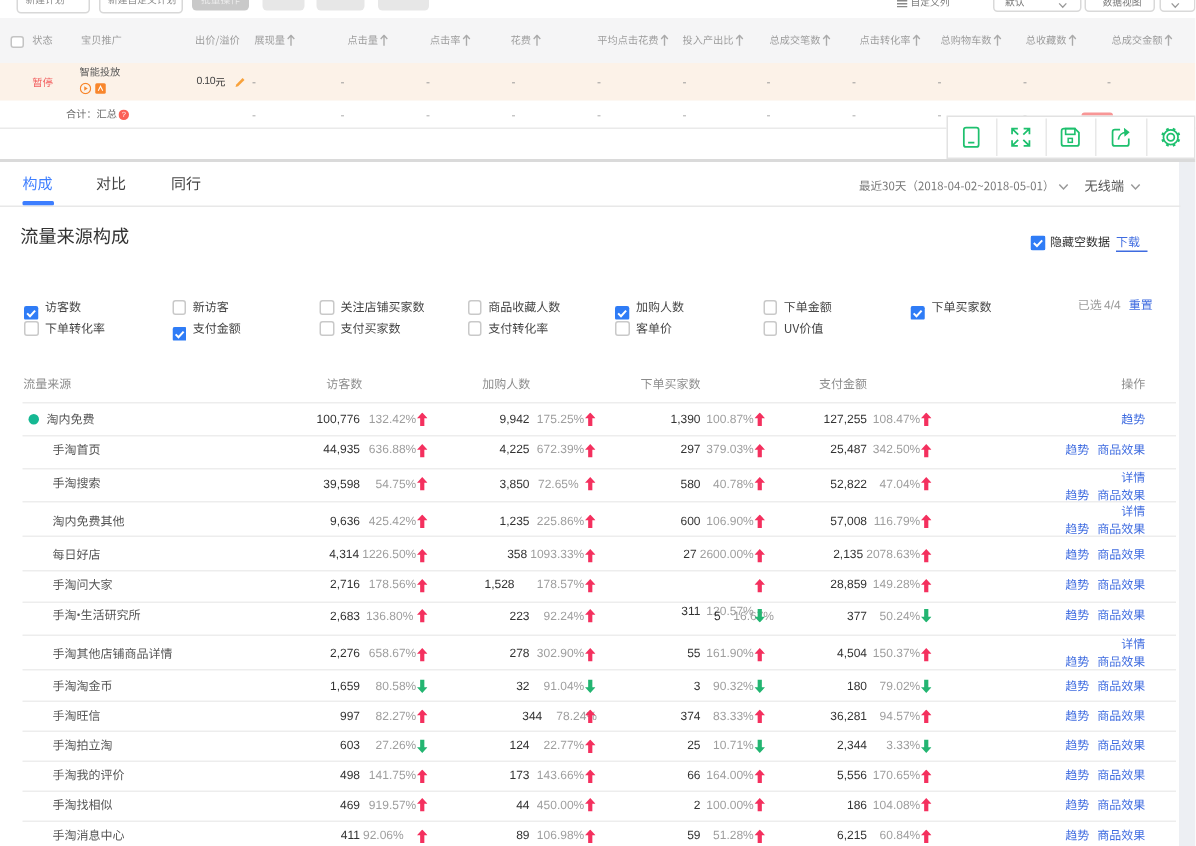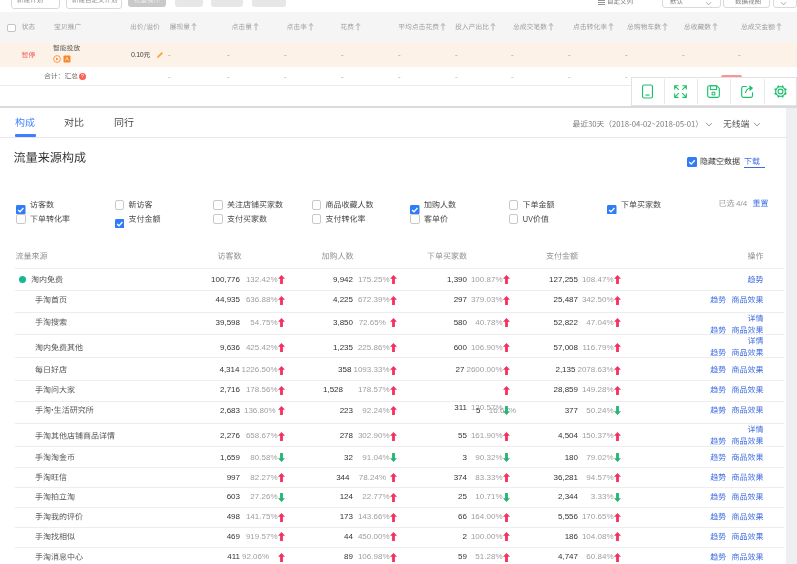--- a/index.html
+++ b/index.html
@@ -335,21 +335,21 @@
       <path d="M3.5 9 L0 5.2 H2.1 V0 H4.9 V5.2 H7 Z" fill="#23b571"></path>
     </svg>
     <div style="position:absolute;right:183.5px;top:452.8px;font-size:8px;line-height:9px;white-space:nowrap;text-align:right"><span style="color:#333">180</span><span style="display:inline-block;min-width:33.5px;margin-left:2px;text-align:right;color:#9e9e9e">79.02%</span></div>
     <svg style="position:absolute;left:613.5px;top:453.1px" width="7" height="9" viewBox="0 0 7 9">
       <path d="M3.5 9 L0 5.2 H2.1 V0 H4.9 V5.2 H7 Z" fill="#23b571"></path>
     </svg>
     <div style="position:absolute;right:519.5px;top:472.7px;font-size:8px;line-height:9px;white-space:nowrap;text-align:right"><span style="color:#333">997</span><span style="display:inline-block;min-width:35.5px;margin-left:2px;text-align:right;color:#9e9e9e">82.27%</span></div>
     <svg style="position:absolute;left:277.5px;top:473.0px" width="7" height="9" viewBox="0 0 7 9">
       <path d="M3.5 0 L7 3.8 H4.9 V9 H2.1 V3.8 H0 Z" fill="#f4305e"></path>
     </svg>
-    <div style="position:absolute;right:411px;top:472.7px;font-size:8px;line-height:9px;white-space:nowrap;text-align:right"><span style="color:#333">344</span><span style="display:inline-block;min-width:34.5px;margin-left:2px;text-align:right;color:#9e9e9e">78.24%</span></div>
+    <div style="position:absolute;right:399px;top:472.7px;font-size:8px;line-height:9px;white-space:nowrap;text-align:right"><span style="color:#333">344</span><span style="display:inline-block;min-width:34.5px;margin-left:2px;text-align:right;color:#9e9e9e">78.24%</span></div>
     <svg style="position:absolute;left:389.5px;top:473.0px" width="7" height="9" viewBox="0 0 7 9">
       <path d="M3.5 0 L7 3.8 H4.9 V9 H2.1 V3.8 H0 Z" fill="#f4305e"></path>
     </svg>
     <div style="position:absolute;right:294.5px;top:472.7px;font-size:8px;line-height:9px;white-space:nowrap;text-align:right"><span style="color:#333">374</span><span style="display:inline-block;min-width:33.5px;margin-left:2px;text-align:right;color:#9e9e9e">83.33%</span></div>
     <svg style="position:absolute;left:502.5px;top:473.0px" width="7" height="9" viewBox="0 0 7 9">
       <path d="M3.5 0 L7 3.8 H4.9 V9 H2.1 V3.8 H0 Z" fill="#f4305e"></path>
     </svg>
     <div style="position:absolute;right:183.5px;top:472.7px;font-size:8px;line-height:9px;white-space:nowrap;text-align:right"><span style="color:#333">36,281</span><span style="display:inline-block;min-width:33.5px;margin-left:2px;text-align:right;color:#9e9e9e">94.57%</span></div>
     <svg style="position:absolute;left:613.5px;top:473.0px" width="7" height="9" viewBox="0 0 7 9">
       <path d="M3.5 0 L7 3.8 H4.9 V9 H2.1 V3.8 H0 Z" fill="#f4305e"></path>
@@ -407,21 +407,21 @@
       <path d="M3.5 0 L7 3.8 H4.9 V9 H2.1 V3.8 H0 Z" fill="#f4305e"></path>
     </svg>
     <div style="position:absolute;right:407.5px;top:552.4px;font-size:8px;line-height:9px;white-space:nowrap;text-align:right"><span style="color:#333">89</span><span style="display:inline-block;min-width:34.5px;margin-left:2px;text-align:right;color:#9e9e9e">106.98%</span></div>
     <svg style="position:absolute;left:389.5px;top:552.7px" width="7" height="9" viewBox="0 0 7 9">
       <path d="M3.5 0 L7 3.8 H4.9 V9 H2.1 V3.8 H0 Z" fill="#f4305e"></path>
     </svg>
     <div style="position:absolute;right:294.5px;top:552.4px;font-size:8px;line-height:9px;white-space:nowrap;text-align:right"><span style="color:#333">59</span><span style="display:inline-block;min-width:33.5px;margin-left:2px;text-align:right;color:#9e9e9e">51.28%</span></div>
     <svg style="position:absolute;left:502.5px;top:552.7px" width="7" height="9" viewBox="0 0 7 9">
       <path d="M3.5 0 L7 3.8 H4.9 V9 H2.1 V3.8 H0 Z" fill="#f4305e"></path>
     </svg>
-    <div style="position:absolute;right:183.5px;top:552.4px;font-size:8px;line-height:9px;white-space:nowrap;text-align:right"><span style="color:#333">4,747</span><span style="display:inline-block;min-width:33.5px;margin-left:2px;text-align:right;color:#9e9e9e">60.84%</span></div>
+    <div style="position:absolute;right:183.5px;top:552.4px;font-size:8px;line-height:9px;white-space:nowrap;text-align:right"><span style="color:#333">6,215</span><span style="display:inline-block;min-width:33.5px;margin-left:2px;text-align:right;color:#9e9e9e">60.84%</span></div>
     <svg style="position:absolute;left:613.5px;top:552.7px" width="7" height="9" viewBox="0 0 7 9">
       <path d="M3.5 0 L7 3.8 H4.9 V9 H2.1 V3.8 H0 Z" fill="#f4305e"></path>
     </svg>
 <svg style="position:absolute;left:0;top:0;pointer-events:none" width="797" height="564" viewBox="0 0 797 564">
       <defs>
         <path id="g0" d="M360 213C390 163 426 95 442 51L495 83C480 125 444 190 411 240ZM135 235C115 174 82 112 41 68C56 59 82 40 94 30C133 77 173 150 196 220ZM553 744V400C553 267 545 95 460 -25C476 -34 506 -57 518 -71C610 59 623 256 623 400V432H775V-75H848V432H958V502H623V694C729 710 843 736 927 767L866 822C794 792 665 762 553 744ZM214 827C230 799 246 765 258 735H61V672H503V735H336C323 768 301 811 282 844ZM377 667C365 621 342 553 323 507H46V443H251V339H50V273H251V18C251 8 249 5 239 5C228 4 197 4 162 5C172 -13 182 -41 184 -59C233 -59 267 -58 290 -47C313 -36 320 -18 320 17V273H507V339H320V443H519V507H391C410 549 429 603 447 652ZM126 651C146 606 161 546 165 507L230 525C225 563 208 622 187 665Z"></path>
         <path id="g1" d="M394 755V695H581V620H330V561H581V483H387V422H581V345H379V288H581V209H337V149H581V49H652V149H937V209H652V288H899V345H652V422H876V561H945V620H876V755H652V840H581V755ZM652 561H809V483H652ZM652 620V695H809V620ZM97 393C97 404 120 417 135 425H258C246 336 226 259 200 193C173 233 151 283 134 343L78 322C102 241 132 177 169 126C134 60 89 8 37 -30C53 -40 81 -66 92 -80C140 -43 183 7 218 70C323 -30 469 -55 653 -55H933C937 -35 951 -2 962 14C911 13 694 13 654 13C485 13 347 35 249 132C290 225 319 342 334 483L292 493L278 492H192C242 567 293 661 338 758L290 789L266 778H64V711H237C197 622 147 540 129 515C109 483 84 458 66 454C76 439 91 408 97 393Z"></path>
         <path id="g2" d="M137 775C193 728 263 660 295 617L346 673C312 714 241 778 186 823ZM46 526V452H205V93C205 50 174 20 155 8C169 -7 189 -41 196 -61C212 -40 240 -18 429 116C421 130 409 162 404 182L281 98V526ZM626 837V508H372V431H626V-80H705V431H959V508H705V837Z"></path>
         <path id="g3" d="M646 730V181H719V730ZM840 830V17C840 0 833 -5 815 -6C798 -6 741 -7 677 -5C687 -26 699 -59 702 -79C789 -79 840 -77 871 -65C901 -52 913 -31 913 18V830ZM309 778C361 736 423 675 452 635L505 681C476 721 412 779 359 818ZM462 477C428 394 384 317 331 248C310 320 292 405 279 499L595 535L588 606L270 570C261 655 256 746 256 839H179C180 744 186 651 196 561L36 543L43 472L205 490C221 375 244 269 274 181C205 108 125 47 38 1C54 -14 80 -43 91 -59C167 -14 238 41 302 105C350 -7 410 -76 480 -76C549 -76 576 -31 590 121C570 128 543 144 527 161C521 44 509 -2 484 -2C442 -2 397 61 358 166C429 250 488 347 534 456Z"></path>
         <path id="g4" d="M239 411H774V264H239ZM239 482V631H774V482ZM239 194H774V46H239ZM455 842C447 802 431 747 416 703H163V-81H239V-25H774V-76H853V703H492C509 741 526 787 542 830Z"></path>

